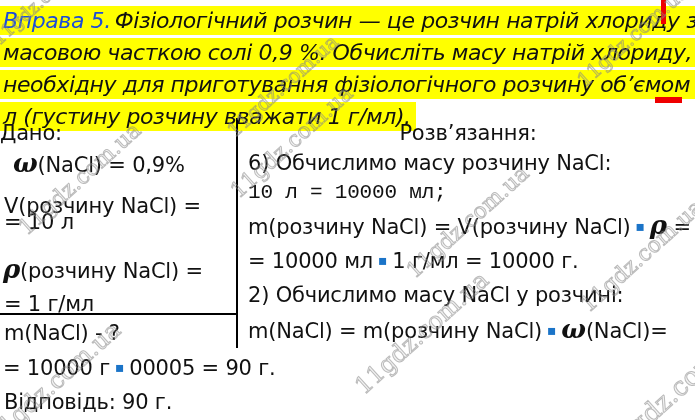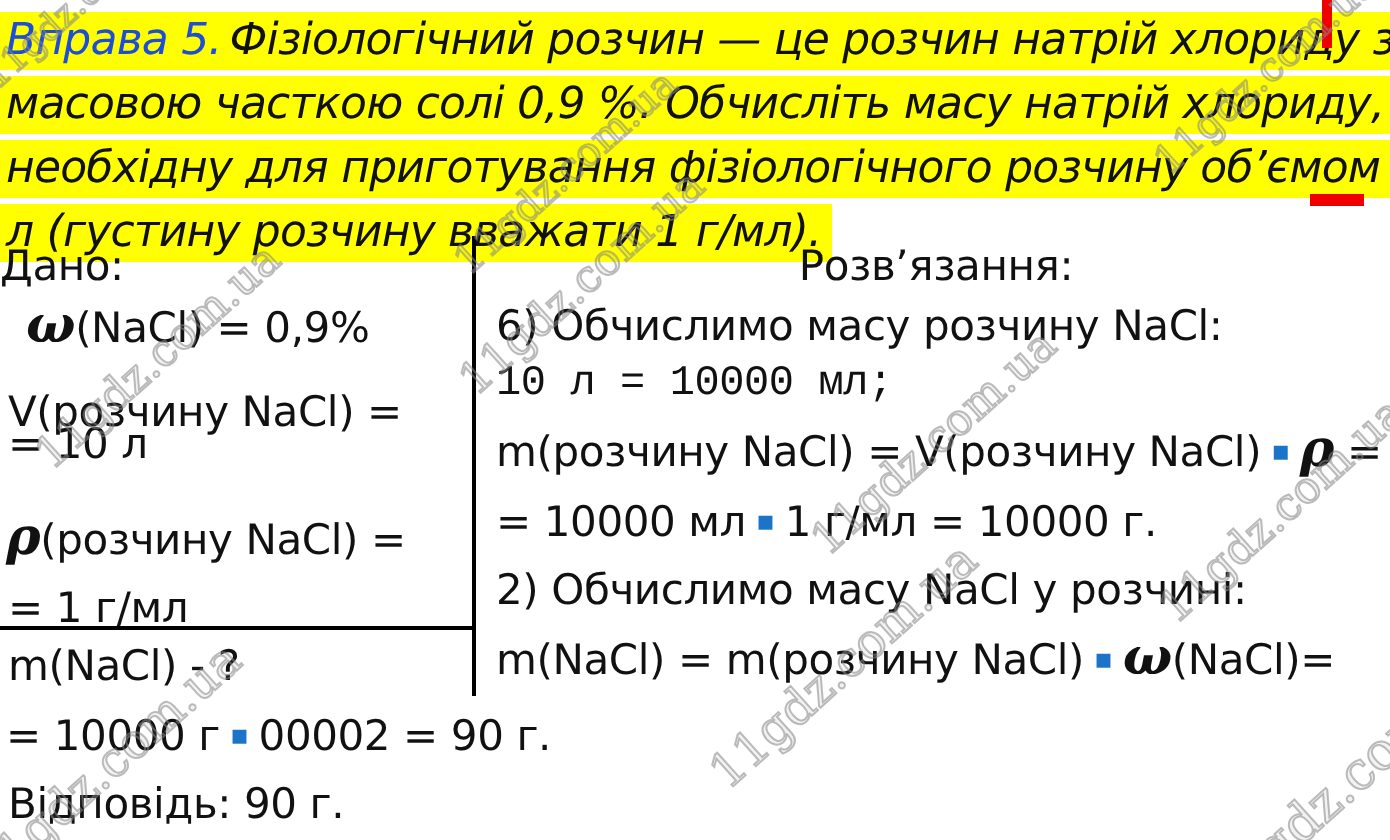--- a/index.html
+++ b/index.html
@@ -101,21 +101,21 @@
 <div class="abs t find-line">m(NaCl) - ?</div>
 
 <div class="abs t sol-title">Розв’язання:</div>
 <div class="abs t s1-heading">6) Обчислимо масу розчину NaCl:</div>
 <div class="abs t s1-conv">10 л = 10000 мл;</div>
 <div class="abs t s1-formula"><span>m(розчину NaCl) = V(розчину NaCl)</span><span class="dot">▪</span><span class="greek">ρ</span> <span>=</span></div>
 <div class="abs t s1-calc"><span>= 10000 мл</span><span class="dot">▪</span><span>1 г/мл = 10000 г.</span></div>
 <div class="abs t s2-heading">2) Обчислимо масу NaCl у розчині:</div>
 <div class="abs t s2-formula"><span>m(NaCl) = m(розчину NaCl)</span><span class="dot">▪</span><span class="greek">ω</span><span>(NaCl)=</span></div>
 
-<div class="abs t s2-calc"><span>= 10000 г</span><span class="dot">▪</span><span>00002 = 90 г.</span></div>
+<div class="abs t s2-calc"><span>= 10000 г</span><span class="dot">▪</span><span>00005 = 90 г.</span></div>
 <div class="abs t answer-line">Відповідь: 90 г.</div>
 
 <div class="wm wm1">11gdz.com.ua</div>
 <div class="wm wm2">11gdz.com.ua</div>
 <div class="wm wm3">11gdz.com.ua</div>
 <div class="wm wm4">11gdz.com.ua</div>
 <div class="wm wm5">11gdz.com.ua</div>
 <div class="wm wm6">11gdz.com.ua</div>
 <div class="wm wm7">11gdz.com.ua</div>
 <div class="wm wm8">11gdz.com.ua</div>

